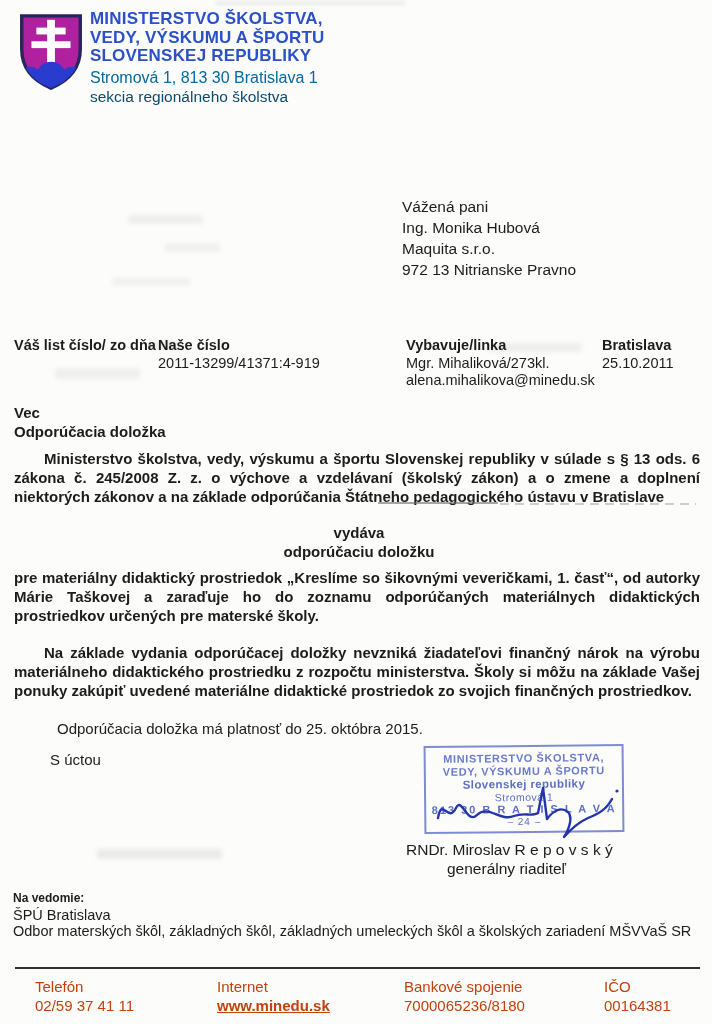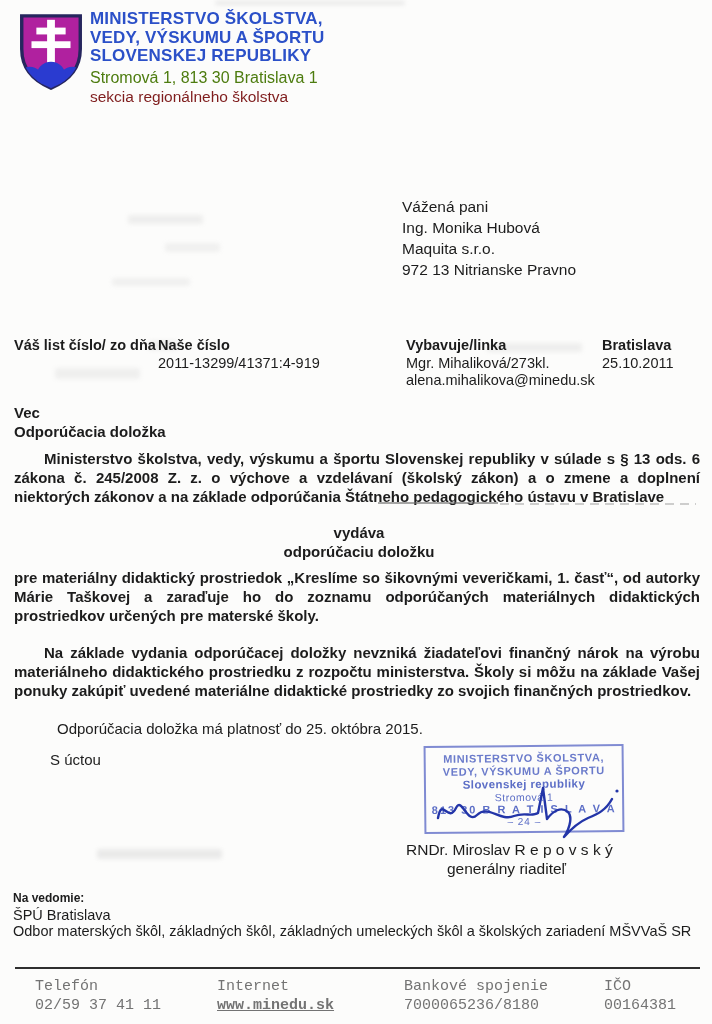--- a/index.html
+++ b/index.html
@@ -5,22 +5,22 @@
   html,body{margin:0;padding:0;background:#e8e8e8;}
   .page{
     position:relative;width:712px;height:1024px;margin:0 auto;
     background:#fcfcfb;overflow:hidden;
     font-family:"Liberation Sans",sans-serif;color:#1c1c1c;
   }
   
   .emblem{position:absolute;left:16px;top:12px;width:70px;height:80px;}
   .org{position:absolute;left:90px;top:10px;}
   .org-line{font-size:17px;line-height:18.5px;font-weight:bold;color:#2b50c8;letter-spacing:.2px;}
-  .org-address{font-size:16px;line-height:19px;color:#4d7c0f;margin-top:2px;}
-  .org-section{font-size:15.5px;line-height:19px;color:#7f1d1d;}
+  .org-address{font-size:16px;line-height:19px;color:#0369a1;margin-top:2px;}
+  .org-section{font-size:15.5px;line-height:19px;color:#0c4a6e;}
   
   .recipient{position:absolute;left:402px;top:196px;font-size:15.5px;line-height:21px;}
   
   .ref-label{position:absolute;top:337px;font-size:14.5px;font-weight:bold;}
   .ref-value{position:absolute;font-size:14.5px;line-height:17px;}
   .c1{left:14px;} .c2{left:158px;} .c3{left:406px;} .c4{left:602px;}
   .v2{top:355px;} .v3a{top:355px;} .v3b{top:372px;} .v4{top:355px;}
   
   .subject{position:absolute;left:14px;top:403px;font-size:15px;line-height:19px;font-weight:bold;}
   
@@ -48,21 +48,21 @@
   .st5{font-size:11px;line-height:13px;letter-spacing:2px;font-weight:bold;}
   .st6{font-size:10px;line-height:11px;letter-spacing:1px;}
   .signature{position:absolute;left:426px;top:782px;width:215px;height:65px;z-index:5;}
   .sig-name{position:absolute;left:406px;top:841px;font-size:15.5px;}
   .sig-title{position:absolute;left:447px;top:860px;font-size:15.5px;}
   
   .cc{position:absolute;left:13px;top:890px;font-size:14.5px;line-height:16.5px;}
   .cc-label{font-weight:bold;font-size:12px;}
   
   .footer-rule{position:absolute;left:15px;top:967px;width:685px;height:2px;background:#2f2f2f;}
-  .f-col{position:absolute;top:977px;font-family:Liberation Mono, monospace;font-size:15px;line-height:19px;color:#737373;}
+  .f-col{position:absolute;top:977px;font-family:Liberation Sans, sans-serif;font-size:15px;line-height:19px;color:#c2410c;}
   .f1{left:35px;} .f2{left:217px;} .f3{left:404px;} .f4{left:604px;}
   .f-link{text-decoration:underline;font-weight:bold;}
   
   .smudge{position:absolute;background:#bdbdbd;opacity:.3;filter:blur(2px);border-radius:2px;}
   .sm1{left:215px;top:1px;width:190px;height:4px;}
   .sm2{left:128px;top:215px;width:75px;height:9px;opacity:.22;}
   .sm3{left:165px;top:243px;width:55px;height:9px;opacity:.18;}
   .sm4{left:112px;top:278px;width:78px;height:8px;opacity:.18;}
   .sm5{left:148px;top:341px;width:30px;height:9px;opacity:.25;}
   .sm6{left:487px;top:343px;width:95px;height:9px;opacity:.22;}
@@ -133,21 +133,21 @@
   <div class="issue">
     <div>vydáva</div>
     <div>odporúčaciu doložku</div>
   </div>
 
   <div class="strike1"></div>
   <div class="strike2"></div>
 
   <p class="para p2"><span>pre materiálny didaktický prostriedok </span><b>„Kreslíme so šikovnými veveričkami, 1. časť“</b><span>, od autorky Márie Taškovej a  zaraďuje ho do zoznamu odporúčaných materiálnych didaktických prostriedkov určených pre materské školy.</span></p>
 
-  <p class="para p3">Na základe vydania odporúčacej doložky nevzniká žiadateľovi finančný nárok na výrobu materiálneho didaktického prostriedku z rozpočtu ministerstva. Školy si môžu na základe Vašej ponuky zakúpiť uvedené materiálne didaktické prostriedky zo svojich finančných prostriedkov.</p>
+  <p class="para p3">Na základe vydania odporúčacej doložky nevzniká žiadateľovi finančný nárok na výrobu materiálneho didaktického prostriedku z rozpočtu ministerstva. Školy si môžu na základe Vašej ponuky zakúpiť uvedené materiálne didaktické prostriedok zo svojich finančných prostriedkov.</p>
 
   <p class="p4">Odporúčacia doložka má platnosť do 25. októbra 2015.</p>
 
   <p class="closing">S úctou</p>
 
   <div class="stamp">
     <div class="st1">MINISTERSTVO ŠKOLSTVA,</div>
     <div class="st2">VEDY, VÝSKUMU A ŠPORTU</div>
     <div class="st3">Slovenskej republiky</div>
     <div class="st4">Stromová 1</div>

